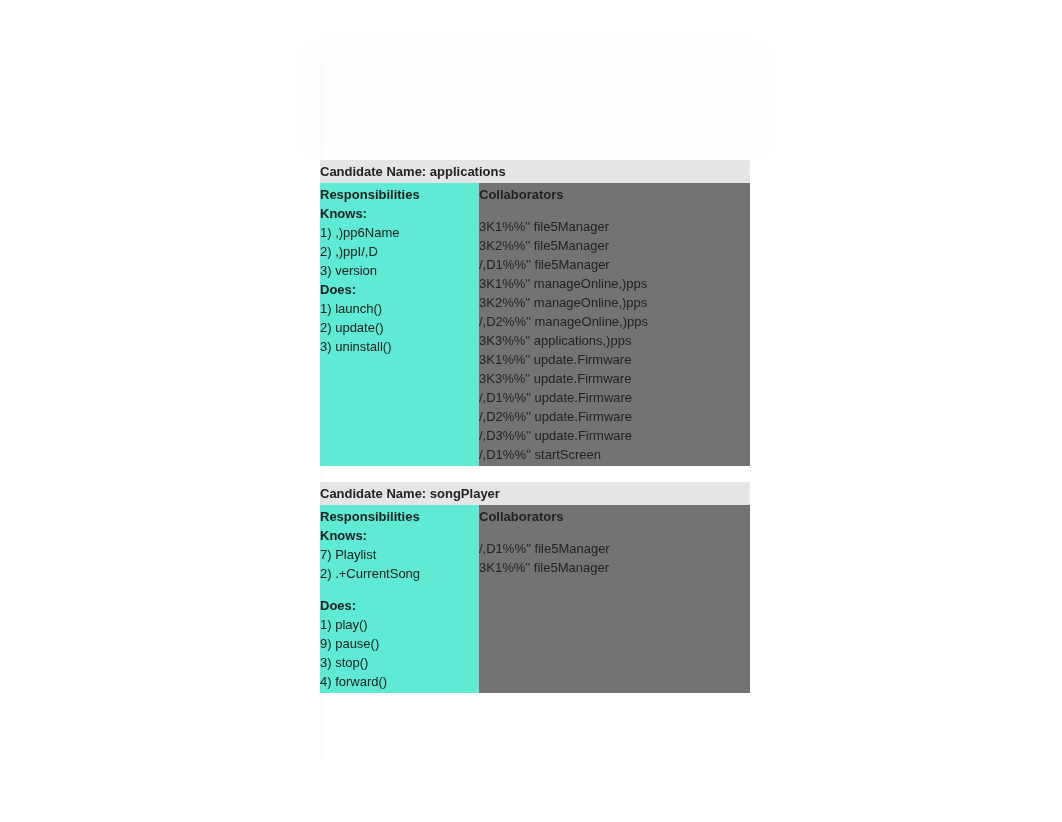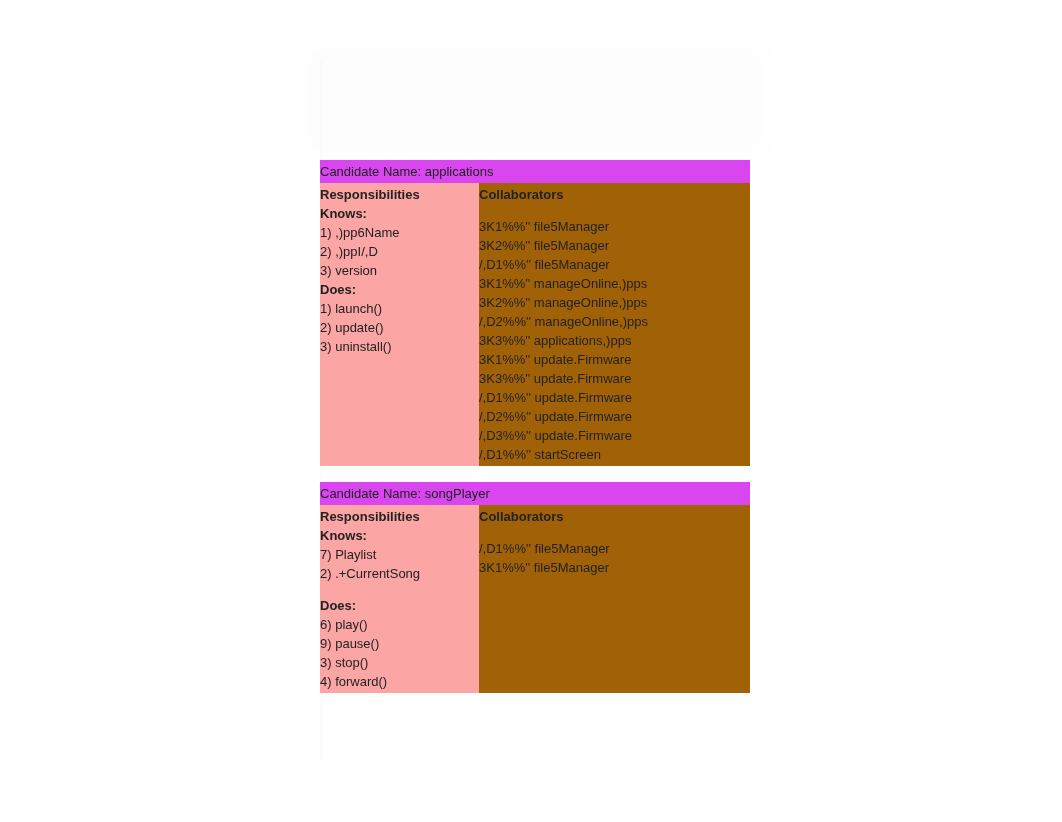--- a/index.html
+++ b/index.html
@@ -31,37 +31,37 @@
     box-shadow: 0 0 30px 20px rgba(0,0,0,0.01);
     z-index: 0;
   }
   .card {
     position: relative;
     margin-top: 10px;
     width: 100%;
     z-index: 1;
   }
   .card-title {
-    font-weight: normal;
+    font-weight: bold;
     padding: 4px 0 4px 0;
-    background: #d946ef;
+    background: #e5e5e5;
   }
   .card-body {
     display: flex;
   }
   .col {
     flex: 1;
     padding: 2px 4px 2px 0;
   }
   .col.left {
     flex: 0 0 155px;
-    background: #fca5a5;
+    background: #5eead4;
   }
   .col.right {
-    background: #a16207;
+    background: #737373;
   }
   .col-head {
     font-weight: bold;
     padding: 2px 0;
   }
   .subhead {
     font-weight: bold;
     padding: 2px 0;
   }
   .line {
@@ -133,21 +133,21 @@
       <span>Candidate Name: </span><span>songPlayer</span>
     </div>
     <div class="card-body">
       <div class="col left">
         <div class="col-head">Responsibilities</div>
         <div class="subhead">Knows:</div>
         <div class="line">7) Playlist</div>
         <div class="line">2) .+CurrentSong</div>
         <div class="spacer"></div>
         <div class="subhead">Does:</div>
-        <div class="line">6) play()</div>
+        <div class="line">1) play()</div>
         <div class="line">9) pause()</div>
         <div class="line">3) stop()</div>
         <div class="line">4) forward()</div>
       </div>
       <div class="col right">
         <div class="col-head">Collaborators</div>
         <div class="spacer"></div>
         <div class="line">/,D1%%'' file5Manager</div>
         <div class="line">3K1%%'' file5Manager</div>
       </div>

